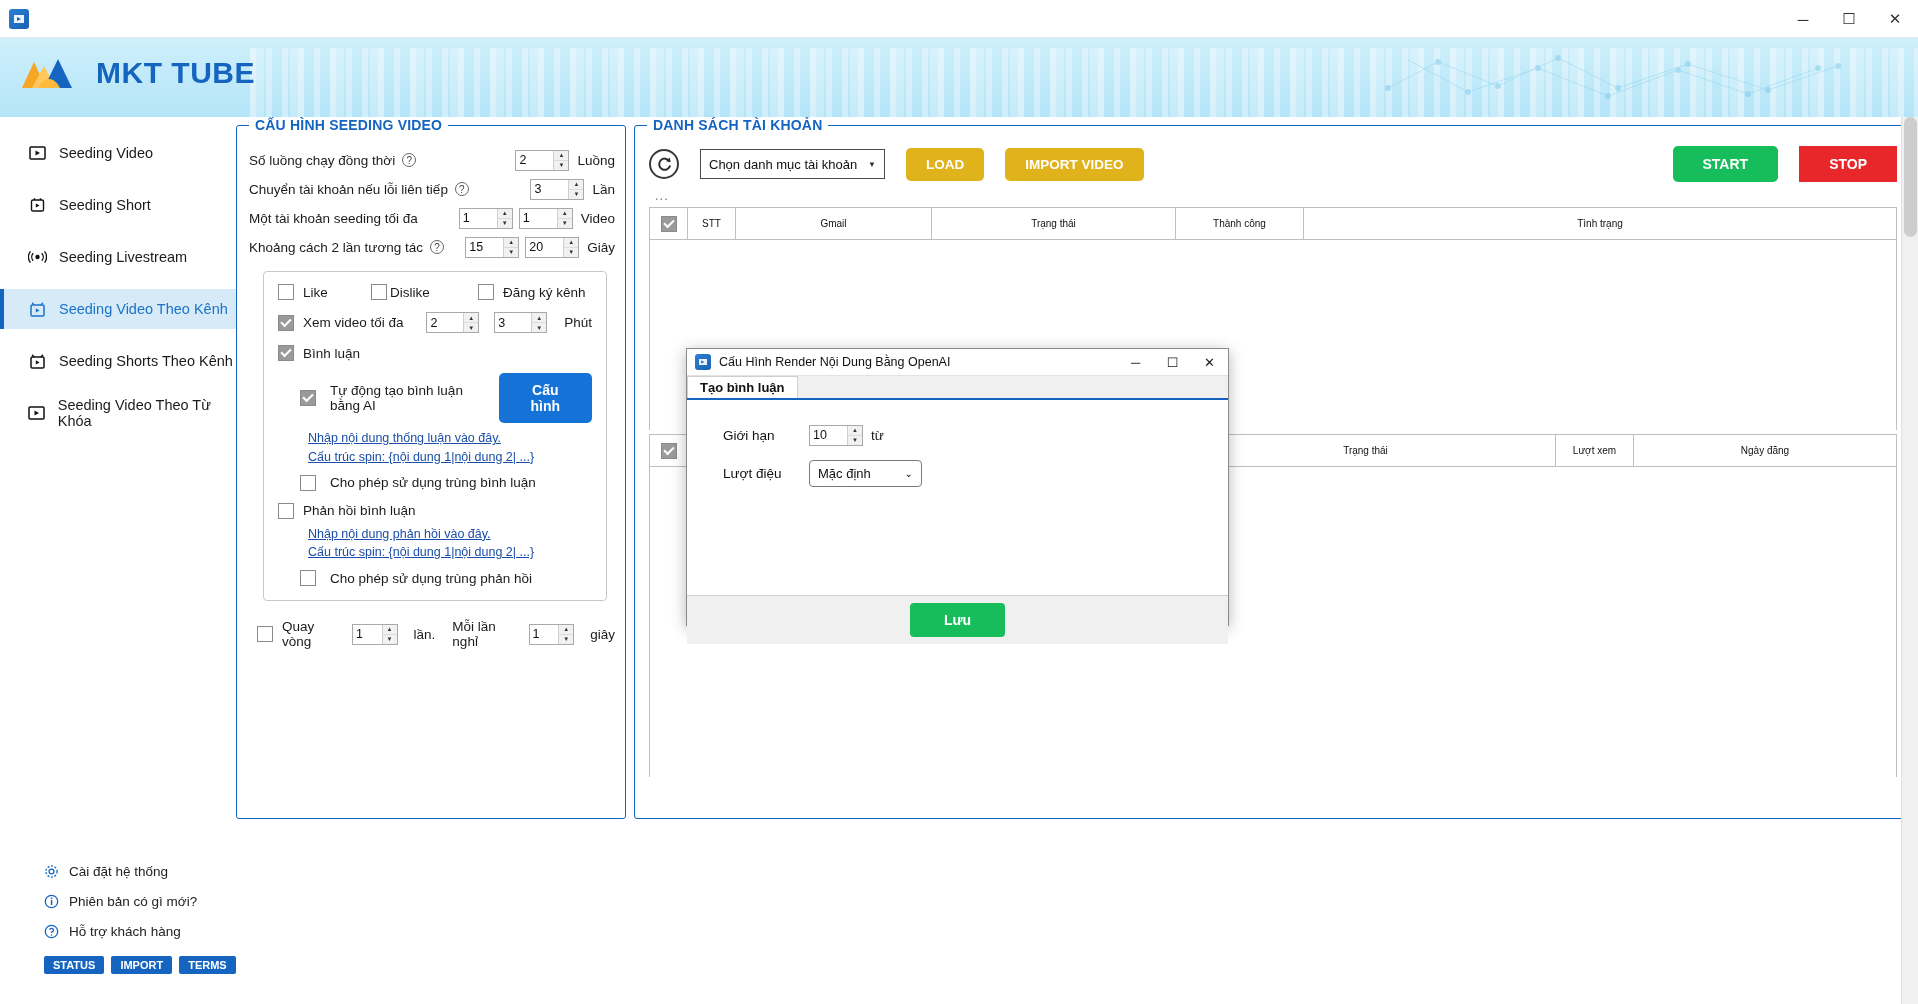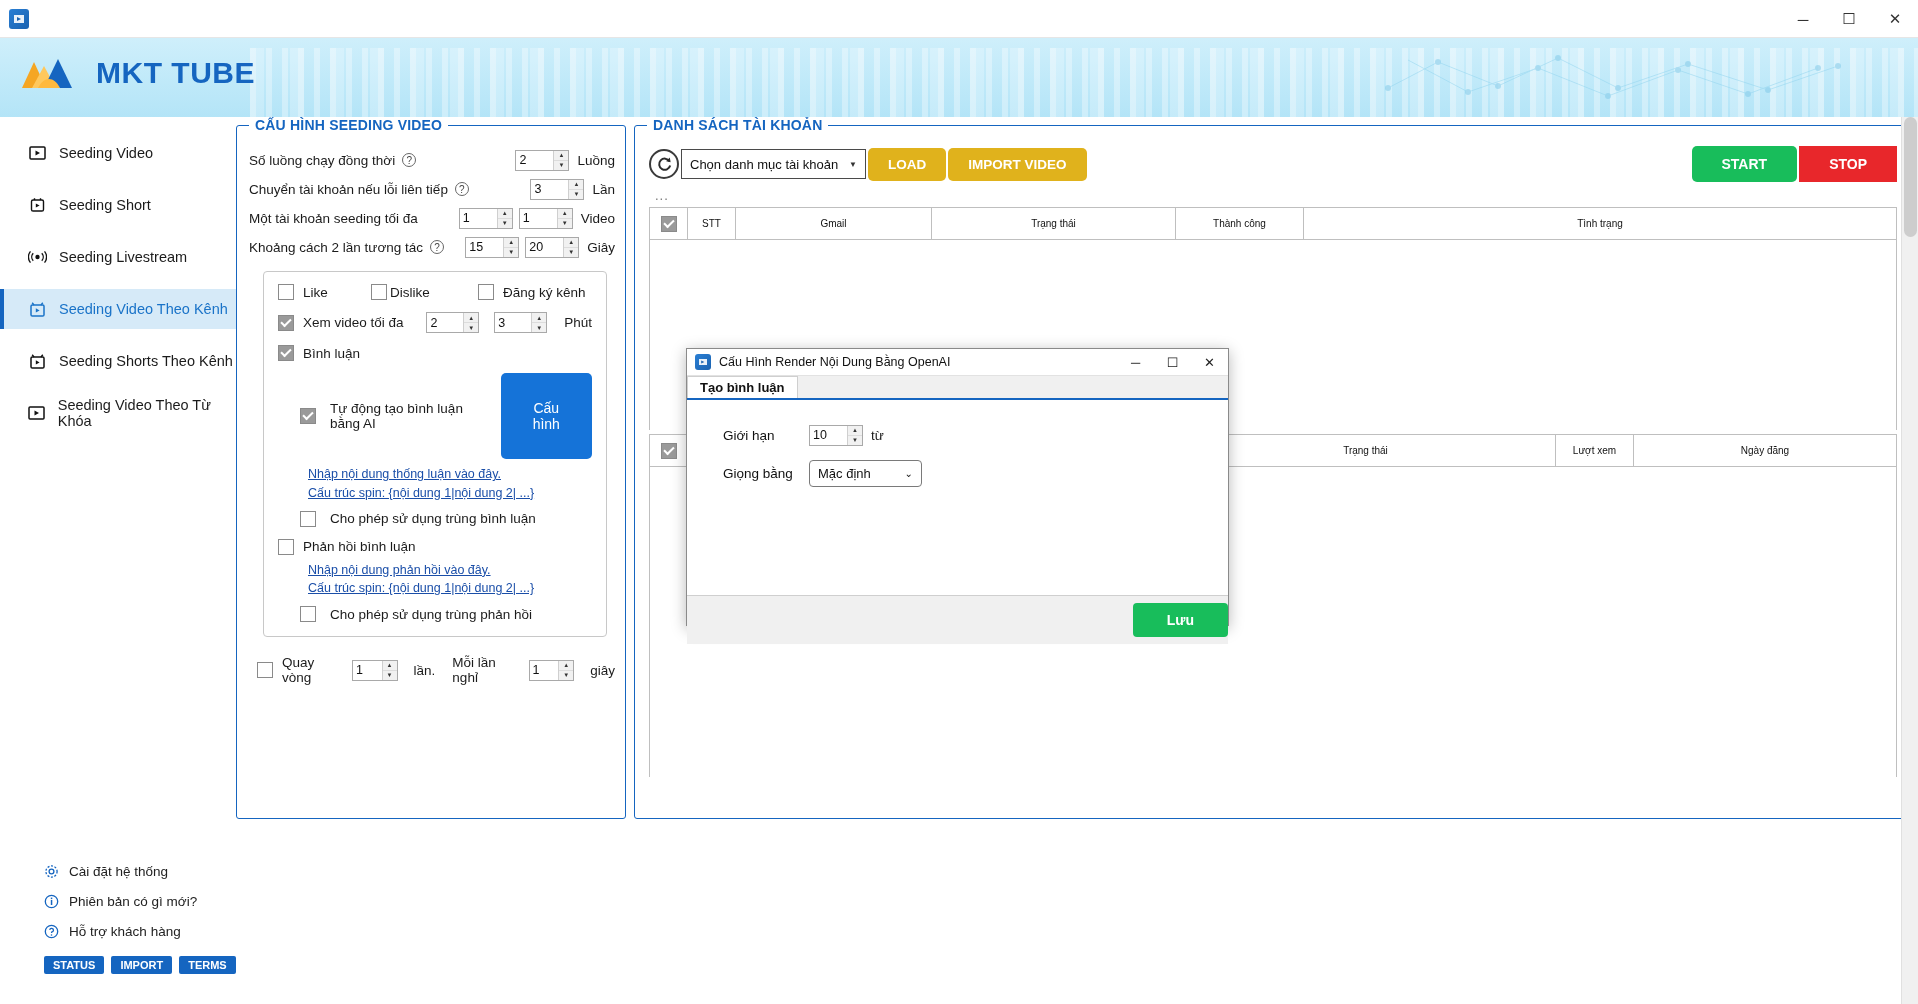--- a/index.html
+++ b/index.html
@@ -135,28 +135,28 @@
     content:""; width:8px;height:4px;border-left:2px solid #fff;border-bottom:2px solid #fff;
     transform:rotate(-45deg) translate(1px,-1px);
   }
   .crow{ display:flex; align-items:center; gap:9px; margin-bottom:12px; }
   .crow .lbl{ font-size:13.5px; color:#1b1b1b; }
   .link{
     color:#1a4ea8; font-size:12.5px; text-decoration:underline; cursor:pointer; line-height:1.5;
   }
   .btn-blue{
     background:#1573d8; color:#fff; border:none; border-radius:5px;
-    font-size:14px; font-weight:normal; padding:27px 22px; cursor:pointer;
+    font-size:14px; font-weight:bold; padding:9px 22px; cursor:pointer;
     font-family:"Liberation Sans",sans-serif;
   }
 
   
   .right{ flex:1; margin-top:8px; margin-right:8px; height:694px; position:relative; }
   .right-inner{ padding:20px 12px 10px 14px; }
-  .toolbar{ display:flex; align-items:center; gap:2px; }
+  .toolbar{ display:flex; align-items:center; gap:21px; }
   .refresh{
     width:30px;height:30px;border-radius:50%;border:2px solid #3a3a3a;
     display:flex;align-items:center;justify-content:center;cursor:pointer;flex:0 0 30px;
   }
   .selectbox{
     width:185px; height:30px; border:1px solid #4a4a4a; background:#fff;
     display:flex; align-items:center; padding:0 8px; font-size:13px; cursor:pointer;
     justify-content:space-between;
   }
   .selectbox .arrow{ font-size:8px; color:#333; }
@@ -210,21 +210,21 @@
     background:#fff; border:1px solid #cfcfcf; border-bottom:none; color:#111; cursor:pointer;
   }
   .modal-body{ background:#fff; height:196px; padding:20px 0 0 36px; border-bottom:1px solid #cfcfcf; }
   .mrow{ display:flex; align-items:center; height:30px; margin-bottom:8px; }
   .mlabel{ width:86px; font-size:13.5px; color:#111; }
   .mselect{
     width:113px; height:27px; border:1px solid #7a7a7a; border-radius:4px; background:#fff;
     display:flex; align-items:center; justify-content:space-between; padding:0 8px;
     font-size:13px; cursor:pointer;
   }
-  .modal-footer{ height:48px; display:flex; align-items:center; justify-content:flex-end; background:#f0f0f0; }
+  .modal-footer{ height:48px; display:flex; align-items:center; justify-content:center; background:#f0f0f0; }
   .btn-save{
     background:#18bd5b; color:#fff; border:none; border-radius:4px; font-weight:bold;
     font-size:14px; padding:9px 34px; cursor:pointer; font-family:"Liberation Sans",sans-serif;
   }
   .scrollbar-v{
     position:absolute; right:0; top:117px; width:17px; bottom:0; background:#f0f0f0;
     border-left:1px solid #e0e0e0;
   }
   .scroll-thumb{ position:absolute; top:0; left:2px; width:13px; height:120px; background:#cdcdcd; border-radius:7px; }
 </style>
@@ -651,21 +651,21 @@
       <span class="spin">
         <input value="10" style="">
         <span class="arrows">
             <span>▲</span>
             <span>▼</span>
           </span>
       </span>
       <span class="unit">từ</span>
     </div>
     <div class="mrow">
-      <span class="mlabel">Giọng bằng</span>
+      <span class="mlabel">Lượt điệu</span>
       <span class="mselect">
         <span>Mặc định</span>
         <span style="font-size:10px">⌄</span>
       </span>
     </div>
   </div>
   <div class="modal-footer">
     <button class="btn-save">Lưu</button>
   </div>
 </div>

